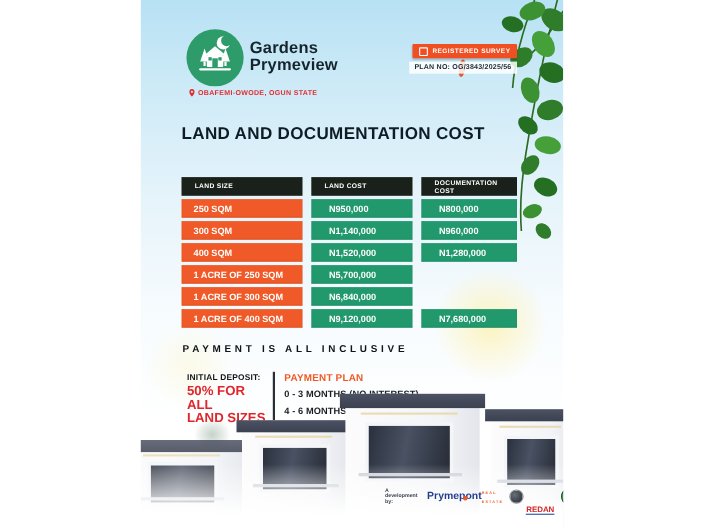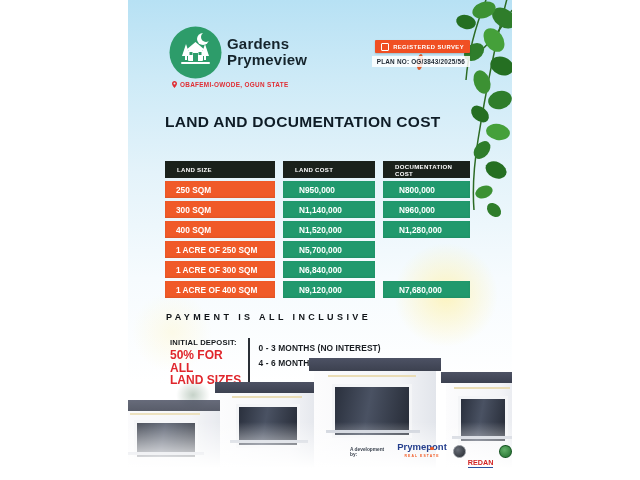--- a/index.html
+++ b/index.html
@@ -49,21 +49,21 @@
   .house{position:absolute;bottom:0;background:linear-gradient(90deg,#fcfcfd 0%,#f3f4f7 70%,#e2e5eb 100%);}
   .roof{position:absolute;left:-5px;top:0;height:11px;background:linear-gradient(180deg,#4d5264,#3c4150);width:calc(100% + 10px);}
   .glass{position:absolute;background:linear-gradient(100deg,#2a303d 0%,#4a5263 45%,#262b36 100%);border:3px solid #f4f5f7;}
   .glow{position:absolute;height:2px;background:#e8d9ae;opacity:.9;}
   .rail{position:absolute;height:3px;background:#ccd1da;}
   .fade{position:absolute;left:0;bottom:0;width:100%;height:58px;background:linear-gradient(180deg,rgba(255,255,255,0),#ffffff 80%);}
   .bush{position:absolute;left:48px;bottom:70px;width:34px;height:30px;background:radial-gradient(ellipse at center,#9fb4a4,rgba(159,180,164,0) 70%);opacity:.6;}
   
   .footer{position:absolute;left:222px;bottom:12px;display:flex;align-items:center;gap:6px;}
   .devby{font-size:4.8px;font-weight:700;color:#3c4450;}
-  .pp{display:flex;flex-direction:column;align-items:center;line-height:8px;}
+  .pp{display:flex;align-items:center;line-height:8px;}
   .ppname{font-size:9.5px;font-weight:800;color:#243e8d;position:relative;}
   .ppname::after{content:"";position:absolute;right:13px;top:3.5px;width:3.5px;height:3.5px;border-radius:50%;background:#f15a24;}
   .ppsub{font-size:3.4px;font-weight:700;color:#f15a24;letter-spacing:1.1px;margin-top:1px;}
   .redan{display:flex;align-items:center;gap:2px;}
   .redan .disc{width:11px;height:11px;border-radius:50%;background:radial-gradient(circle at 35% 35%,#6a6f78,#23272e);border:1px solid #8b9097;}
   .redan .word{font-size:7.2px;font-weight:800;color:#d22424;border-bottom:1.6px solid #2a51a0;line-height:8px;margin-top:24px;}
   .assoc{width:11px;height:11px;border-radius:50%;background:radial-gradient(circle at 40% 35%,#63b06a,#1f6b2a);border:1px solid #145220;}
 </style>
 </head>
 <body>
@@ -215,20 +215,21 @@
     <div class="info">
       <div class="dep">
         <div class="lbl">INITIAL DEPOSIT:</div>
         <div class="val">
           <div>50% FOR ALL</div>
           <div>LAND SIZES</div>
         </div>
       </div>
       <div class="vdiv"></div>
       <div class="plan">
+        <div class="ttl">PAYMENT PLAN</div>
         <div>
             <div class="opt">0 - 3 MONTHS (NO INTEREST)</div>
             <div class="opt">4 - 6 MONTHS (10% INTEREST)</div>
           </div>
       </div>
     </div>
 
     <div class="houses">
       <div class="bush"></div>
       <div class="house" style="left:-12px;width:108px;height:80px;opacity:.85;">

